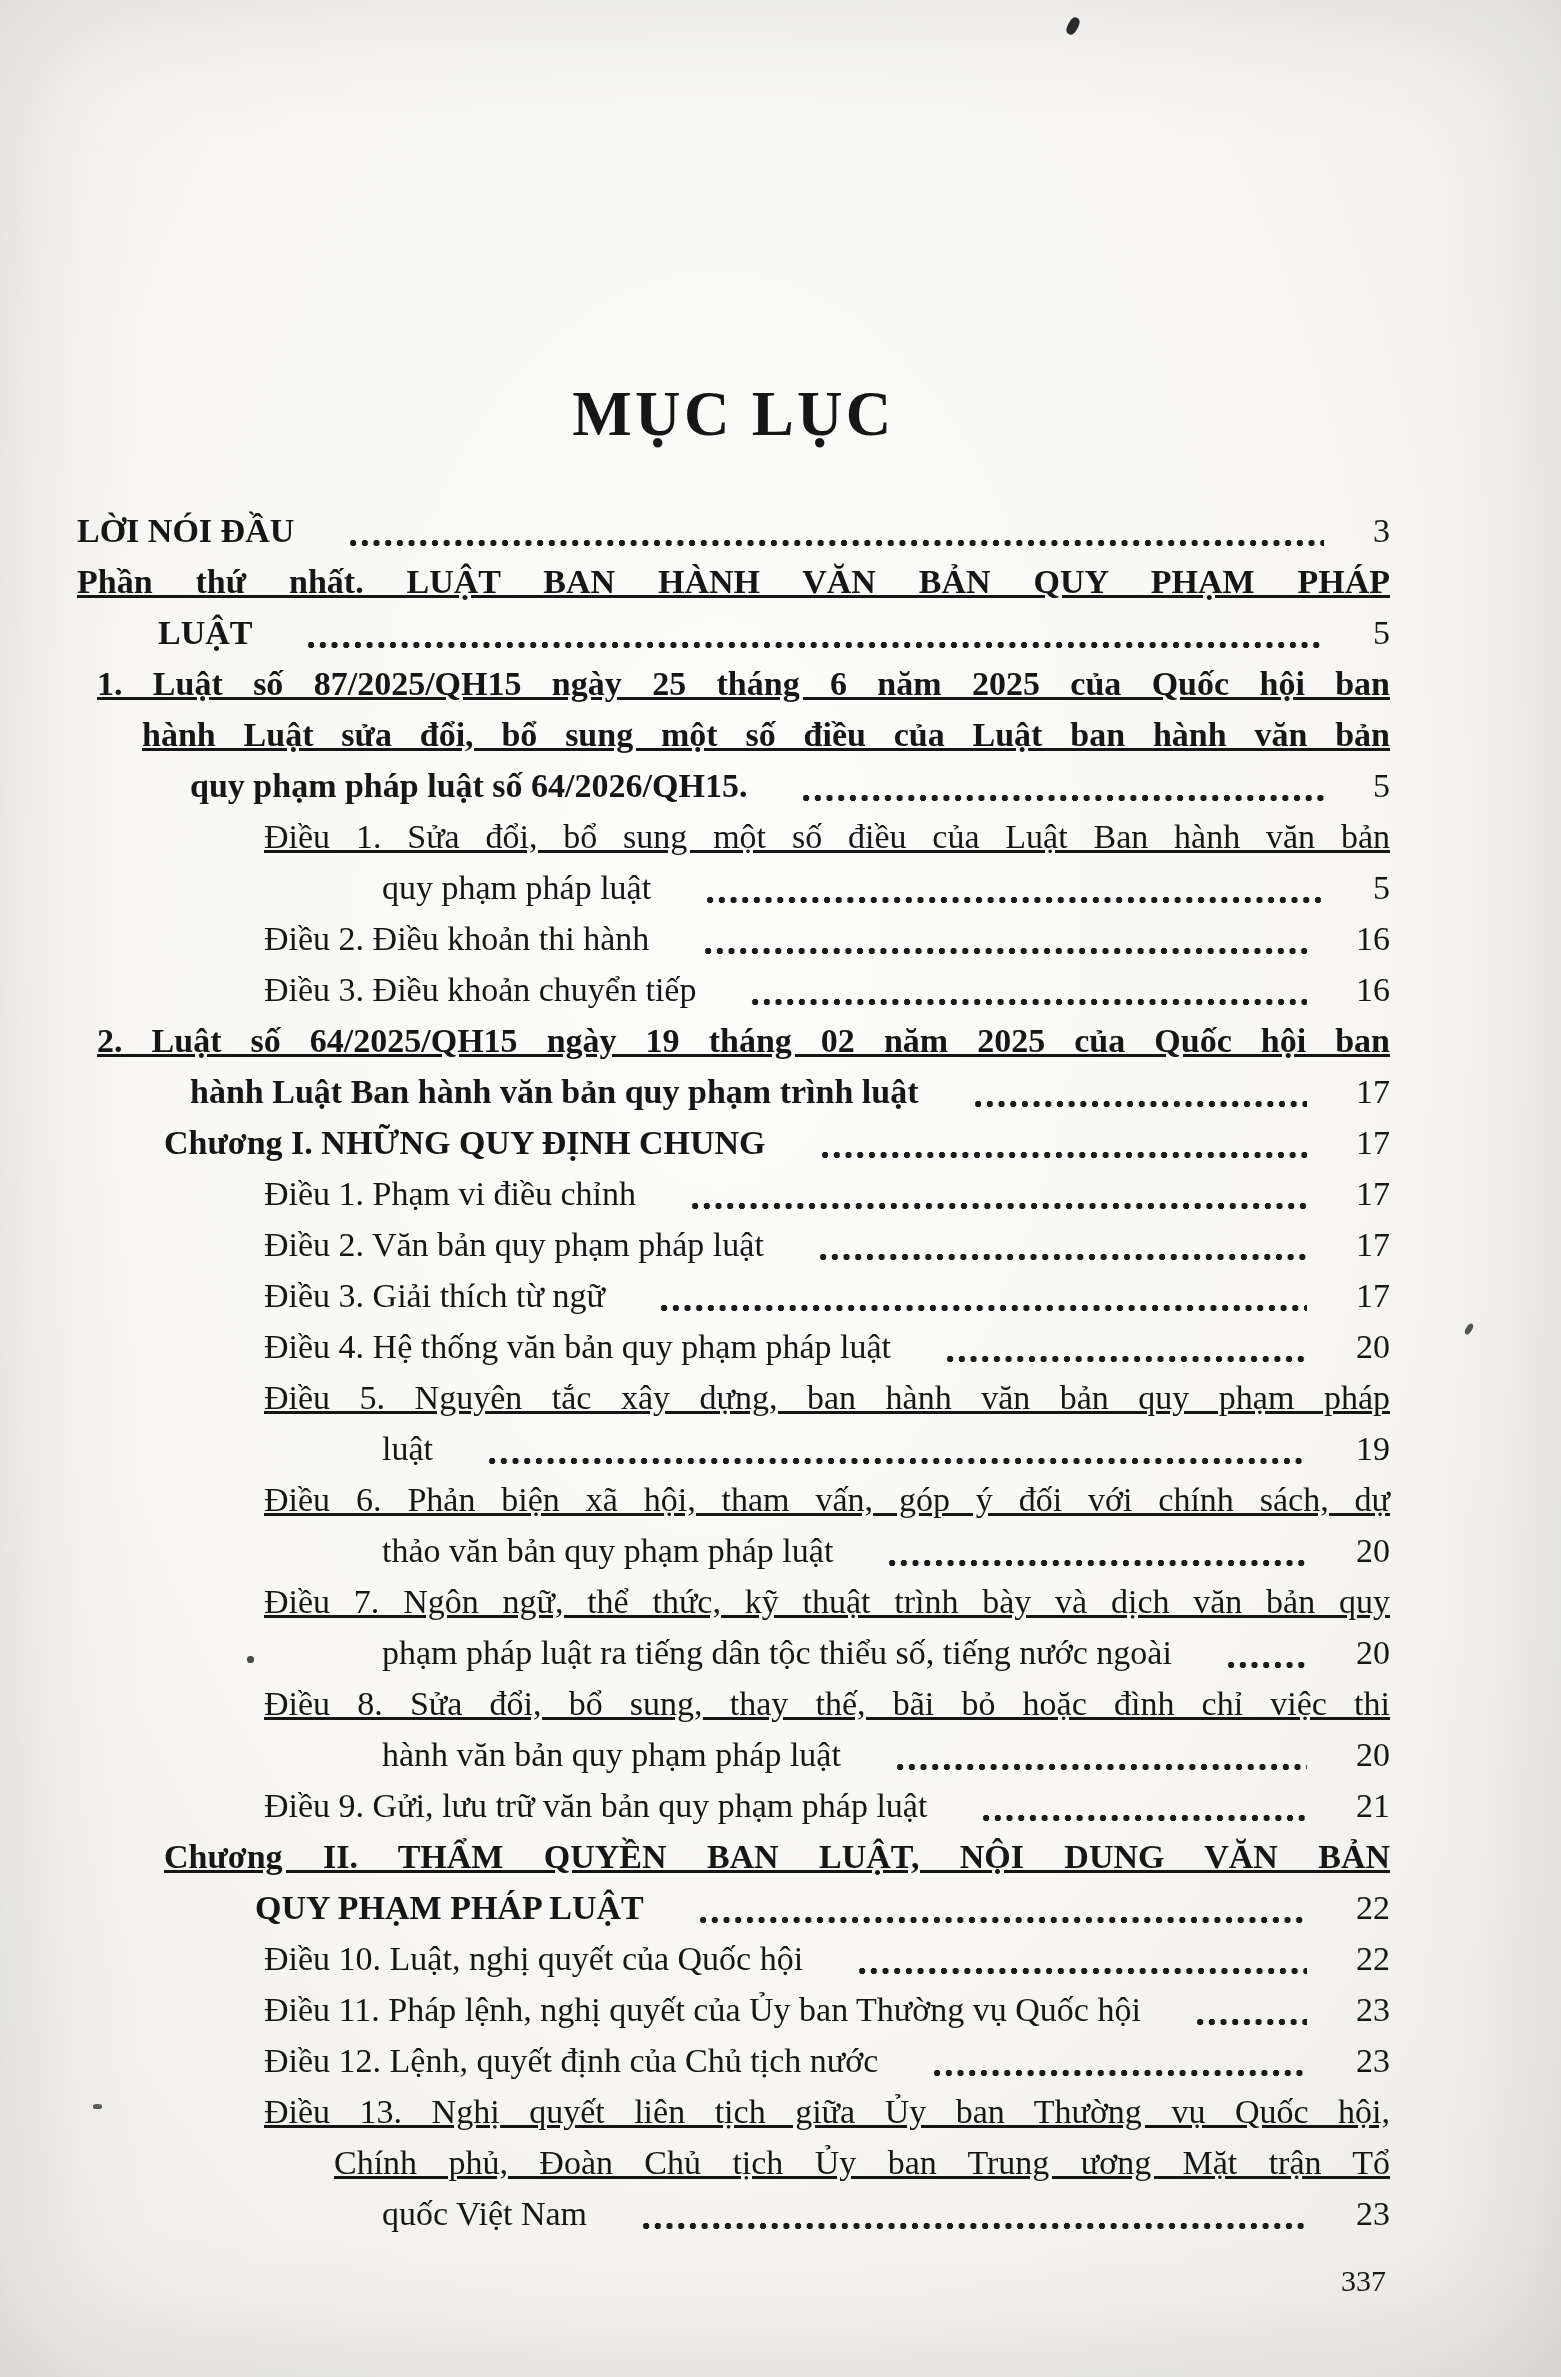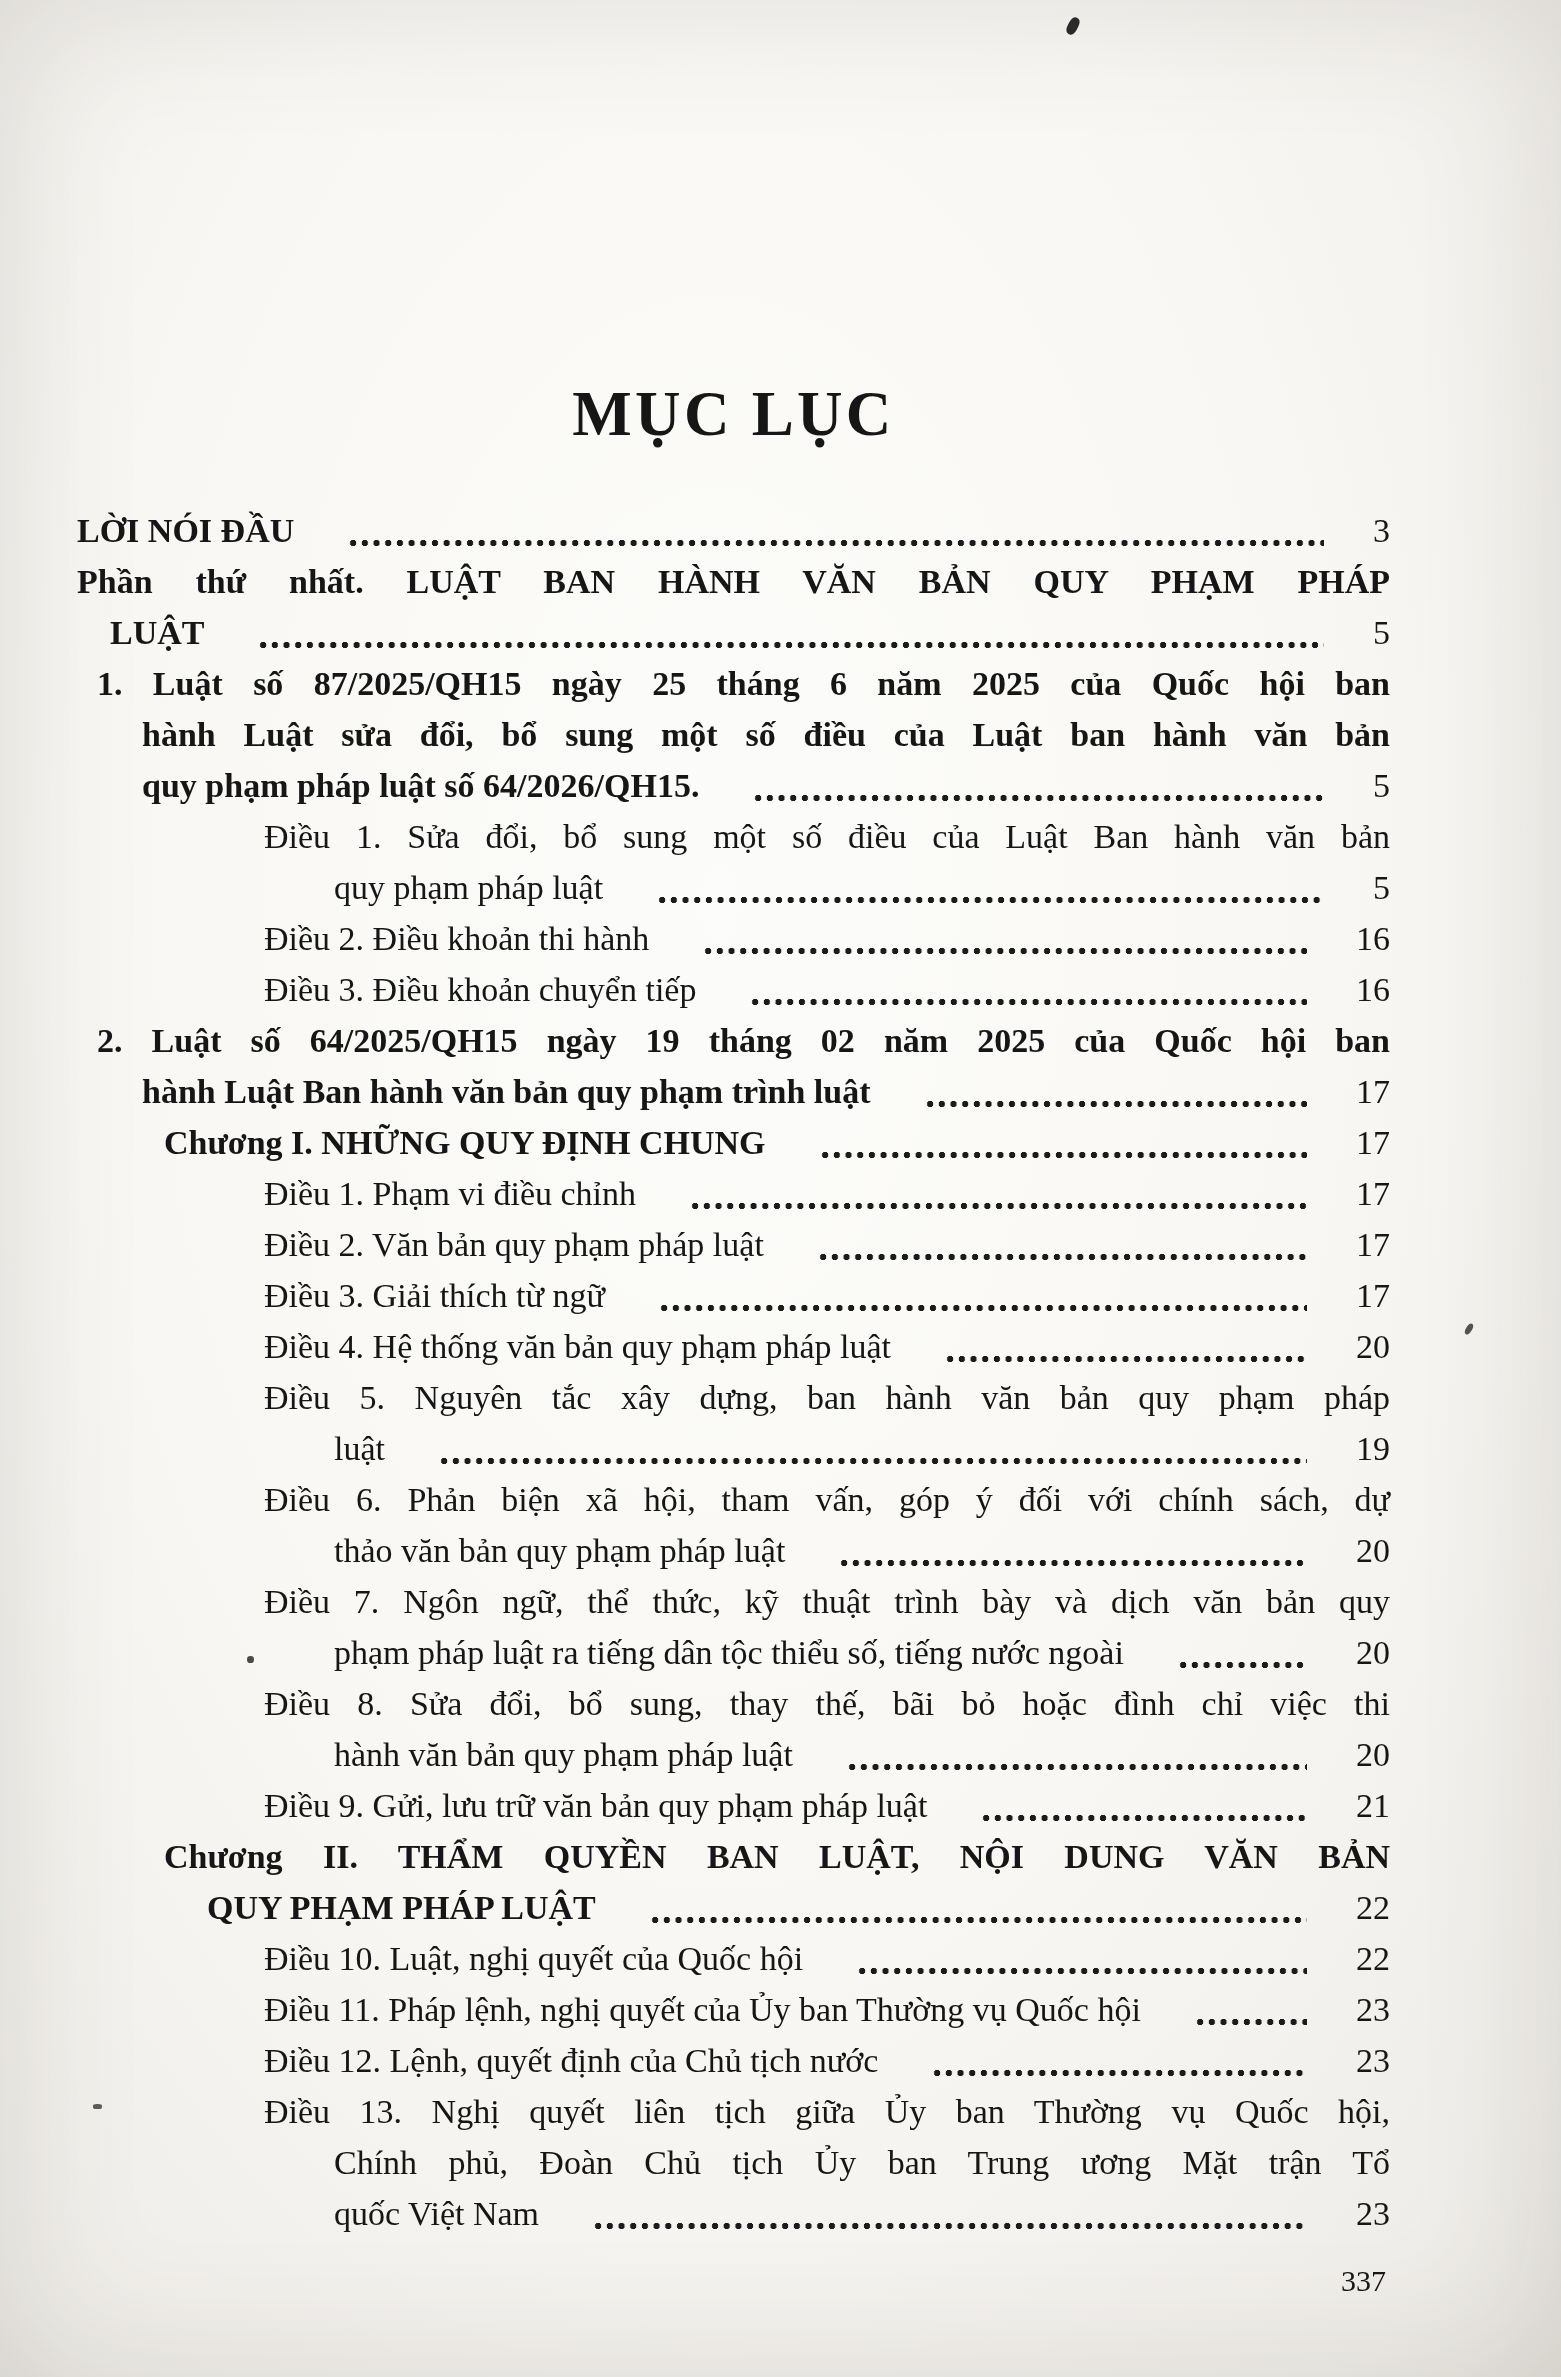--- a/index.html
+++ b/index.html
@@ -38,22 +38,23 @@
   .lvl-dieu   { --first: 187px; --cont: 257px; }
   .line {
     font-size: 34px;
     line-height: 51px;
     gap: 44px;
   }
   .entry > .line:first-child { margin-left: calc(var(--first) - var(--cont)); }
   .line.fill {
     text-align: justify;
     text-align-last: justify;
-  }
-  .line.last { display: flex; align-items: baseline; }
+    text-decoration: underline;
+  }
+  .line.last { display: flex; align-items: baseline; margin-left: 48px; }
   .line.last .txt { flex: 0 0 auto; white-space: nowrap; }
   .leader {
     flex: 1 1 auto;
     align-self: stretch;
     min-width: 27px;
     margin: 0 5.3px 0 8px;
     background-image: radial-gradient(circle, #1b1b1b 2.9px, rgba(0,0,0,0) 3.5px);
     background-size: 11.7px 8px;
     background-repeat: repeat-x;
     background-position: left 1.3px bottom 8.7px;

